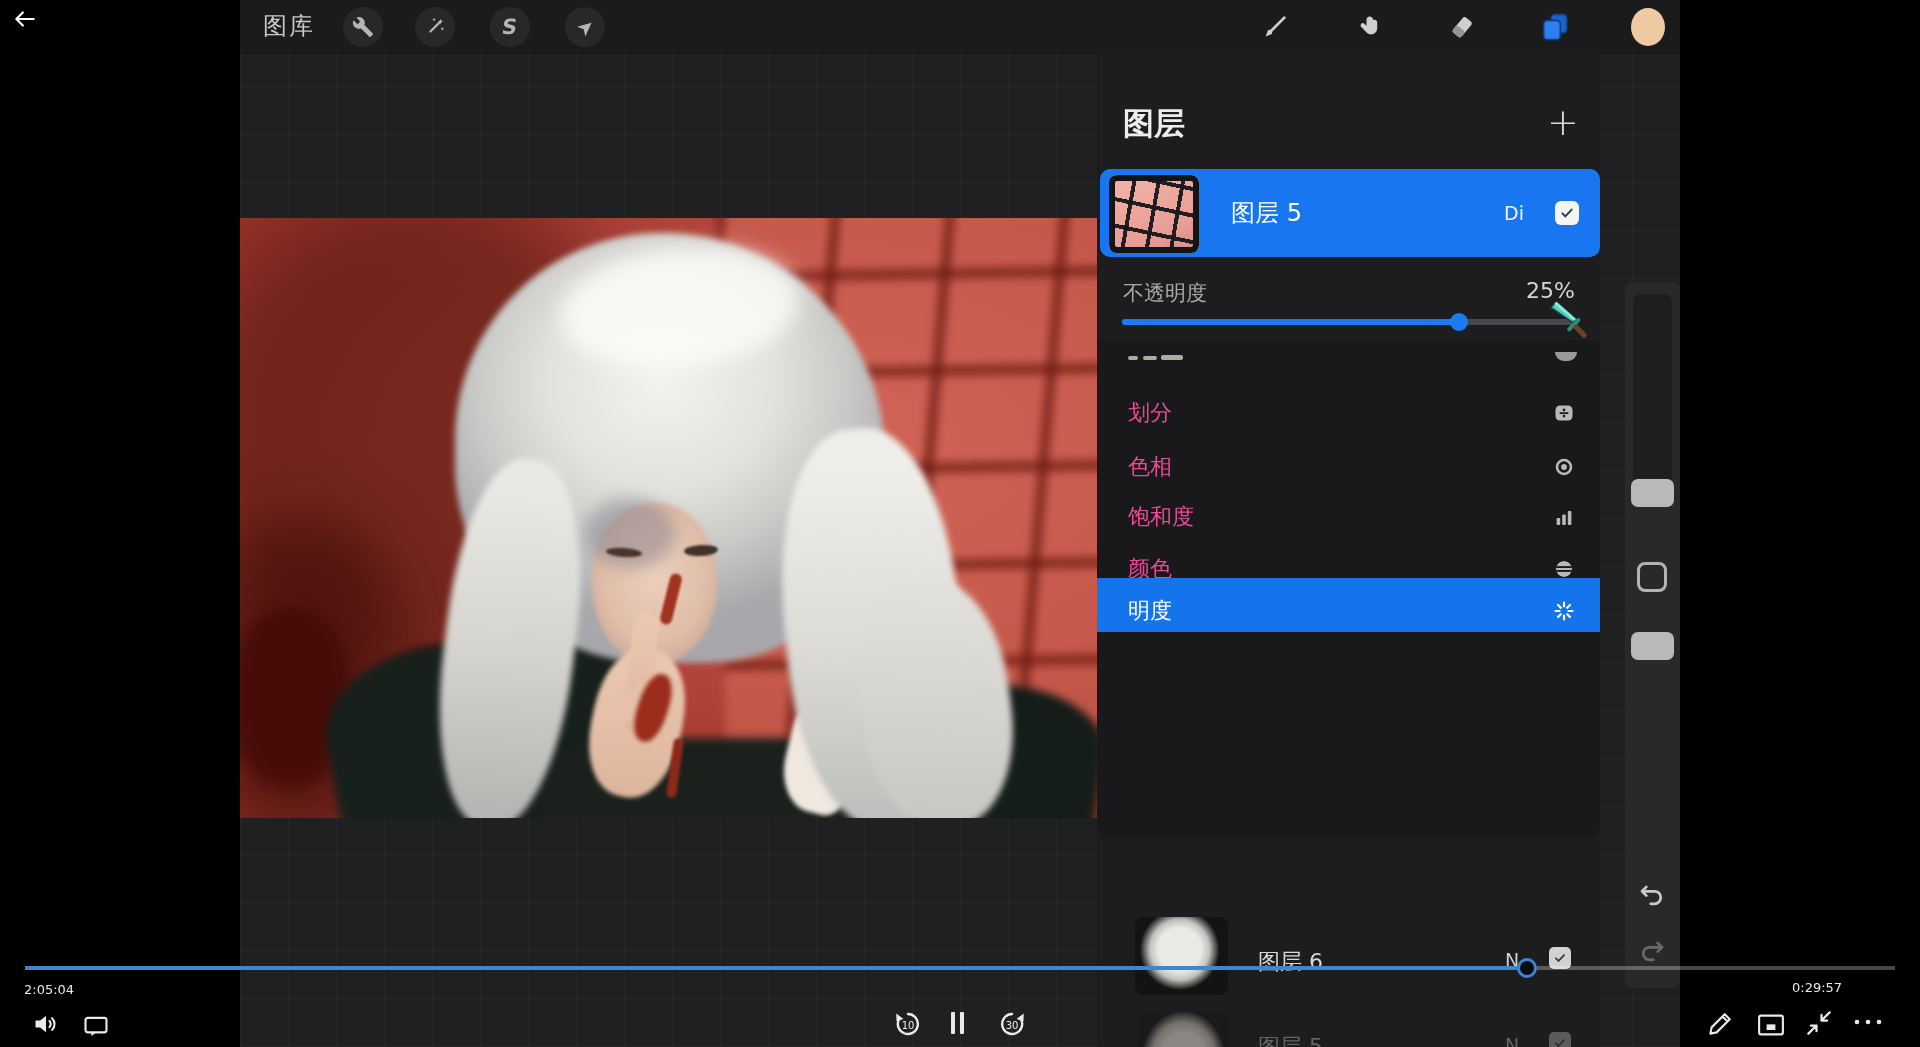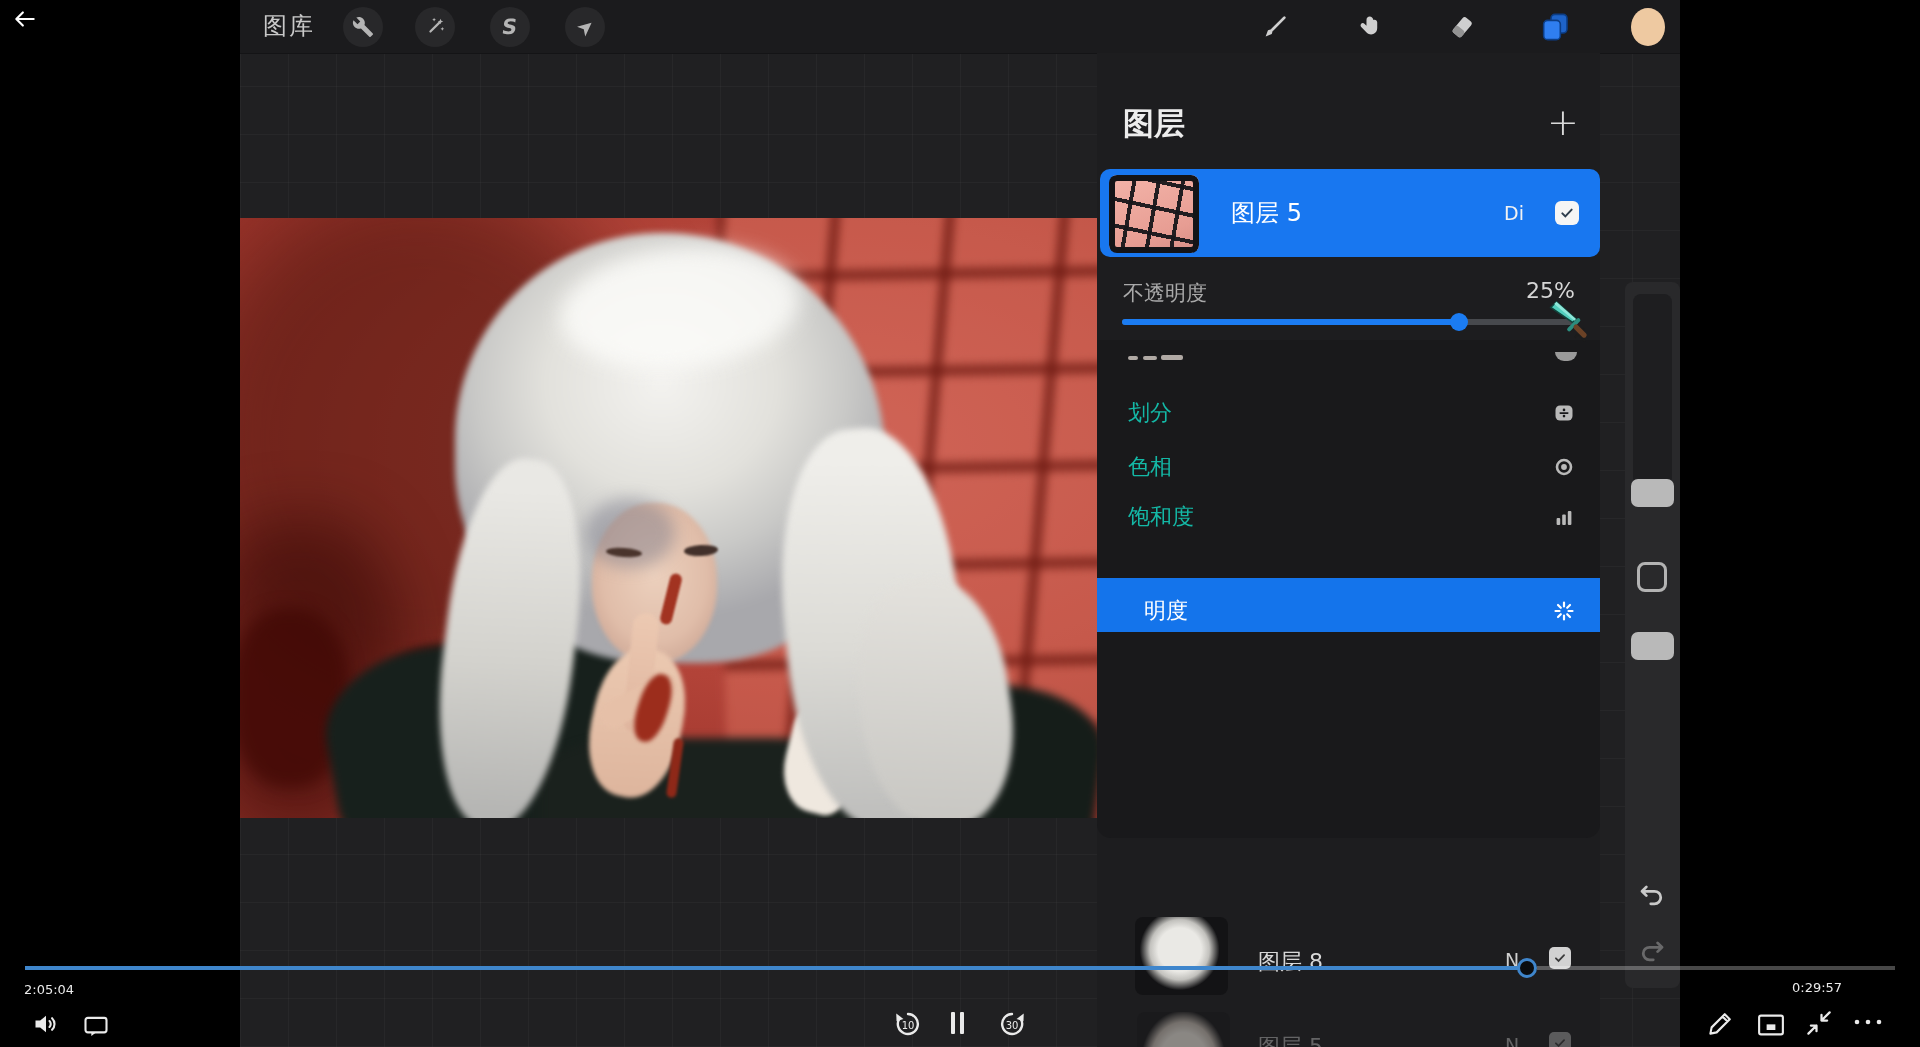--- a/index.html
+++ b/index.html
@@ -41,21 +41,21 @@
   #sel-blend{left:404px;top:0;height:64px;line-height:88px;font-size:19px;color:#f2f2f2;}
   .checkbox{width:24px;height:24px;border-radius:6px;background:#f5f5f5;display:flex;align-items:center;justify-content:center;}
   .checkbox.gray{background:#d2d2d2;width:22px;height:22px;border-radius:5px;}
   #opacity-label{left:26px;top:226px;font-size:21px;color:#a9a9a9;}
   #opacity-value{left:400px;top:225px;width:78px;text-align:right;font-size:22px;color:#d6d6d6;}
   #slider-track{left:25px;top:266px;width:456px;height:6px;border-radius:3px;background:#47494d;}
   #slider-fill{left:0;top:0;height:6px;border-radius:3px;background:#1b7cf2;}
   #slider-knob{left:328px;top:-6px;width:18px;height:18px;border-radius:50%;background:#1b7cf2;}
   #blendpanel{left:0;top:287px;width:503px;height:498px;background:#19191b;border-radius:0 0 14px 14px;}
   .blendrow{left:0;width:503px;height:54px;}
-  .blendrow .lbl{position:absolute;left:31px;top:0;height:54px;line-height:54px;font-size:22px;color:#14b8a6;}
+  .blendrow .lbl{position:absolute;left:31px;top:0;height:54px;line-height:54px;font-size:22px;color:#ec4899;}
   .blendrow .bicon{position:absolute;left:455px;top:15px;width:24px;height:24px;}
   #blend-sel{left:0;top:238px;width:503px;height:54px;background:#1474eb;}
   #blend-sel .lbl{color:#ffffff;}
   .partdash{background:#b0a9a4;height:4px;border-radius:2px;}
   
   #group-row{left:0;top:802px;width:503px;height:56px;background:rgba(255,255,255,.025);}
   #group-bar{left:10px;top:24px;width:95px;height:6px;border-radius:3px;background:#8f8f8f;}
   #group-name{left:141px;top:0;height:56px;line-height:56px;font-size:24px;color:#dedede;}
   .lrow-name{font-size:22px;color:#d8d8d8;}
   .lrow-blend{font-size:19px;color:#cfcfcf;}
@@ -221,34 +221,49 @@
               <rect x="15.8" y="6" width="3.6" height="14" rx="1" fill="#b9b9b9"></rect>
             </svg>
         </div>
         <div class="abs blendrow" style="top:100px;">
           <div class="lbl">色相</div>
           <svg class="bicon" viewBox="0 0 24 24">
             <circle cx="12" cy="12" r="7" fill="none" stroke="#b9b9b9" stroke-width="2.6"></circle>
               <circle cx="12" cy="12" r="2.9" fill="#b9b9b9"></circle>
             </svg>
         </div>
+        <div class="abs blendrow" style="top:202px;">
+          <div class="lbl">颜色</div>
+          <svg class="bicon" viewBox="0 0 24 24">
+            <defs>
+                <clipPath id="cc">
+                  <circle cx="12" cy="12" r="8"></circle>
+                </clipPath>
+              </defs>
+            <g clip-path="url(#cc)">
+                <circle cx="12" cy="12" r="8" fill="#b9b9b9"></circle>
+                <rect x="2" y="9.1" width="20" height="1.9" fill="#19191b"></rect>
+                <rect x="2" y="13" width="20" height="1.9" fill="#19191b"></rect>
+              </g>
+            </svg>
+        </div>
         <div id="blend-sel" class="abs blendrow">
-          <div class="lbl" style="top:6px;margin-left:16px;">明度</div>
+          <div class="lbl" style="top:6px;">明度</div>
           <svg class="bicon" style="top:21px;" viewBox="0 0 24 24">
             <g stroke="#ffffff" stroke-width="2.2" stroke-linecap="round">
               <path d="M12 3.5v4M12 16.5v4M3.5 12h4M16.5 12h4M6 6l2.8 2.8M15.2 15.2L18 18M18 6l-2.8 2.8M8.8 15.2L6 18"></path>
               </g>
             </svg>
         </div>
       </div>
 
 
       <div class="abs" style="left:0;top:858px;width:503px;height:96px;">
         <div id="l6-thumb" class="abs" style="top:6px;"></div>
-        <div class="abs lrow-name" style="left:161px;top:36px;">图层 8</div>
+        <div class="abs lrow-name" style="left:161px;top:36px;">图层 6</div>
         <div class="abs lrow-blend" style="left:408px;top:38px;">N</div>
         <div class="abs checkbox gray" style="left:452px;top:36px;">
           <svg width="14" height="14" viewBox="0 0 24 24">
               <path d="M5 12.5l4.5 4.5 9.5-10" stroke="#3a3a3a" stroke-width="3" fill="none" stroke-linecap="round"></path>
             </svg>
         </div>
       </div>
 
       <div class="abs" style="left:0;top:953px;width:503px;height:41px;opacity:.55;">
         <div id="l5b-thumb" class="abs" style="top:6px;"></div>

